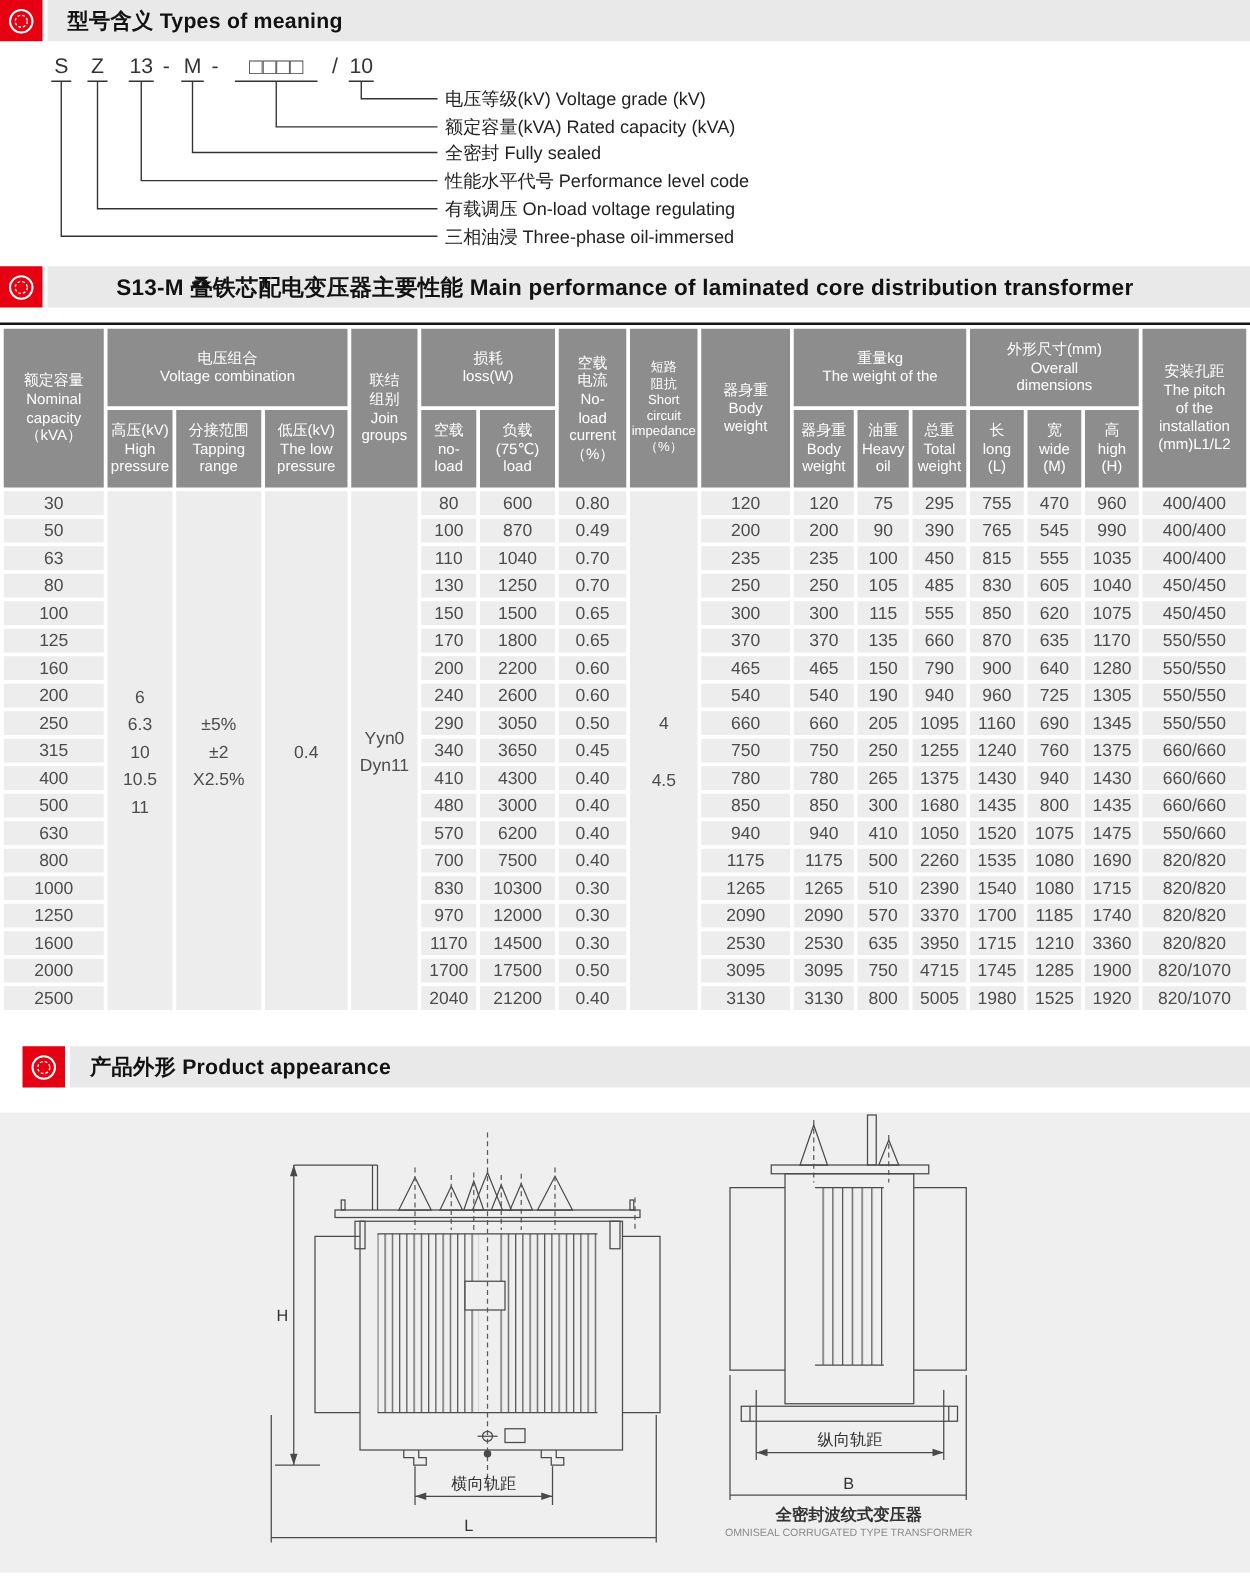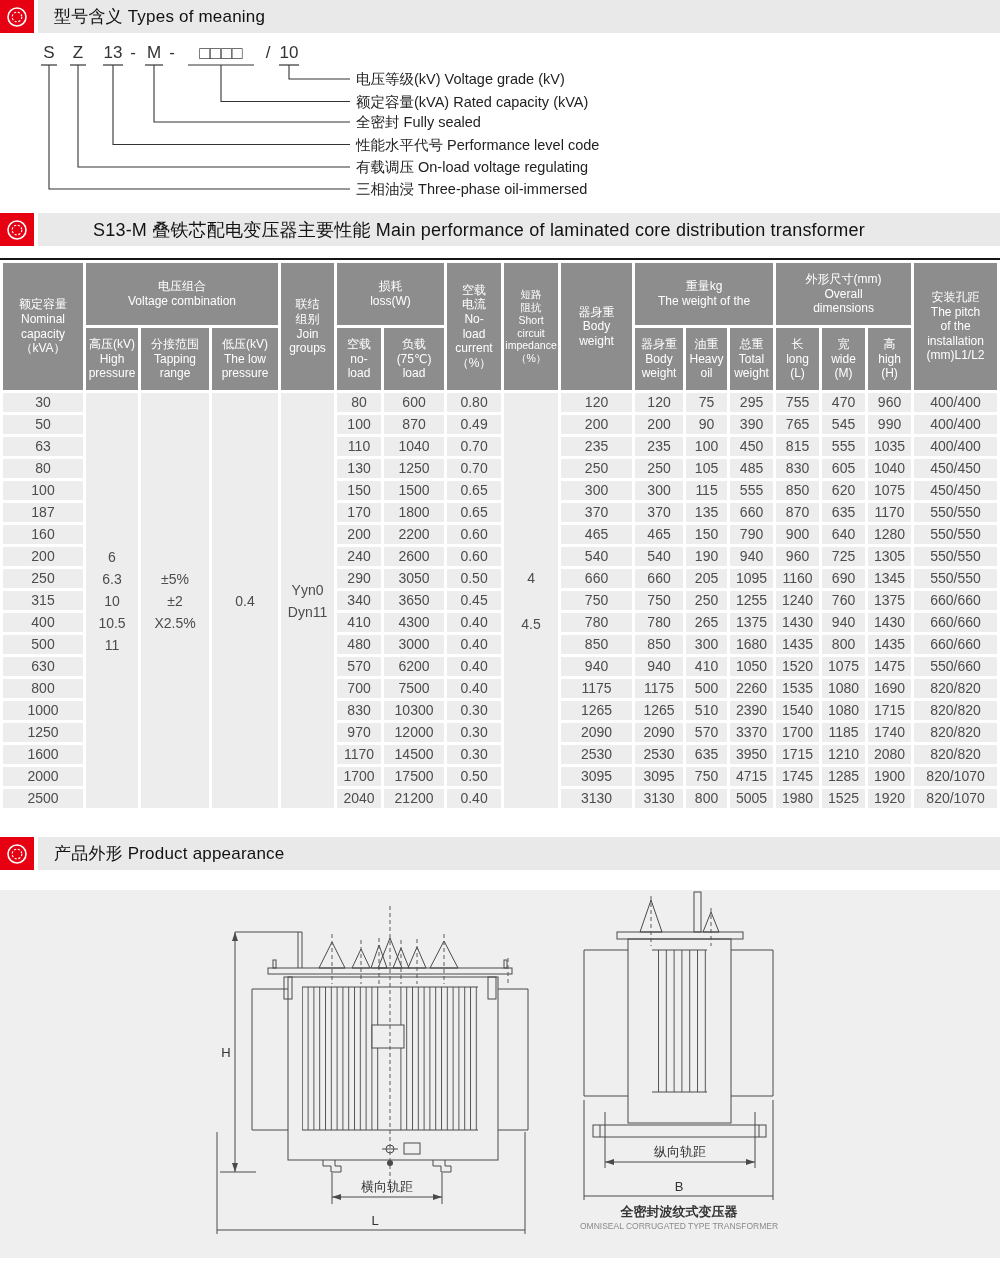--- a/index.html
+++ b/index.html
@@ -12,21 +12,21 @@
   
   .section-bar { display: flex; align-items: stretch; height: 33px; }
   .bar-icon {
     width: 34px; background: #e60012; margin-right: 4px;
     display: flex; align-items: center; justify-content: center; flex: none;
   }
   .bar-bg {
     flex: 1; background: #e9e9e9; display: flex; align-items: center;
     padding-left: 16px;
   }
-  .bar-title { font-weight: normal; font-size: 17px; color: #121212; letter-spacing: 0.2px; }
+  .bar-title { font-weight: bold; font-size: 17px; color: #121212; letter-spacing: 0.2px; }
   .bar-title.big { font-size: 18px; margin-left: 39px; }
 
   
   .diagram-wrap { height: 172px; position: relative; }
   .diagram-wrap svg { display: block; }
   .model-part { font-size: 17px; fill: #333; }
   .model-boxes { font-size: 18px; fill: #444; }
   .meaning-label { font-size: 14.5px; fill: #222; }
 
   
@@ -45,21 +45,21 @@
   .perf-table td {
     background: #ededed; color: #4c4c4c; font-size: 14px;
     text-align: center; height: 19px; line-height: 19px; padding: 0;
     overflow: hidden; white-space: nowrap;
   }
   .perf-table td.merged { vertical-align: middle; }
   .mstack div { height: 22px; line-height: 22px; }
   td.gapstack .mstack div + div { margin-top: 24px; }
 
   
-  .appearance-bar { margin-top: 26px; }
+  .appearance-bar { margin-top: 26px; margin-left: 18px; }
   .drawing-panel {
     margin-top: 20px; height: 368px; background: #efefef; position: relative;
   }
   .drawing-panel svg { position: absolute; display: block; }
   .dline { stroke: #4a4a4a; stroke-width: 1; fill: none; }
   .ddash { stroke: #5a5a5a; stroke-width: 1; fill: none; stroke-dasharray: 4,3; }
   .darrow { fill: #4a4a4a; stroke: none; }
   .dim-label { font-size: 13px; fill: #333; }
   .cap-cn { font-size: 13px; font-weight: bold; fill: #333; }
   .cap-en { font-size: 8.5px; fill: #8a8a8a; }
@@ -325,21 +325,21 @@
         <td>300</td>
         <td>300</td>
         <td>115</td>
         <td>555</td>
         <td>850</td>
         <td>620</td>
         <td>1075</td>
         <td>450/450</td>
       </tr>
       <tr>
-        <td>187</td>
+        <td>125</td>
         <td>170</td>
         <td>1800</td>
         <td>0.65</td>
         <td>370</td>
         <td>370</td>
         <td>135</td>
         <td>660</td>
         <td>870</td>
         <td>635</td>
         <td>1170</td>
@@ -489,21 +489,21 @@
         <td>1600</td>
         <td>1170</td>
         <td>14500</td>
         <td>0.30</td>
         <td>2530</td>
         <td>2530</td>
         <td>635</td>
         <td>3950</td>
         <td>1715</td>
         <td>1210</td>
-        <td>2080</td>
+        <td>3360</td>
         <td>820/820</td>
       </tr>
       <tr>
         <td>2000</td>
         <td>1700</td>
         <td>17500</td>
         <td>0.50</td>
         <td>3095</td>
         <td>3095</td>
         <td>750</td>

